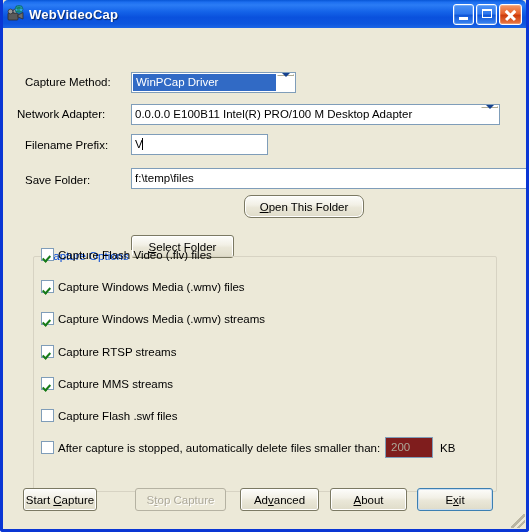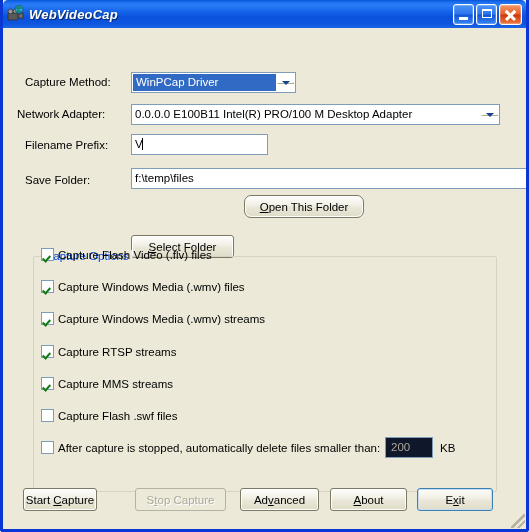--- a/index.html
+++ b/index.html
@@ -30,21 +30,20 @@
     height: 28px;
     background: linear-gradient(to bottom,
        #0856d6 0%, #1d6ff0 8%, #2b7cf5 18%,
        #1463e8 42%, #0a51dd 62%, #0d55de 85%, #1c66e6 100%);
     border-top-left-radius: 5px;
     border-top-right-radius: 5px;
     display: flex;
     align-items: center;
     padding: 0 2px 0 4px;
     box-sizing: border-box;
-    font-style: italic;
   }
   .title-icon {
     width: 18px;
     height: 18px;
     margin-right: 4px;
     flex: 0 0 auto;
     position: relative;
   }
   .title-text {
     color: #ffffff;
@@ -115,21 +114,21 @@
   }
 
   
   .combo {
     position: absolute;
     height: 21px;
     box-sizing: border-box;
     border: 1px solid #7f9db9;
     background: #ffffff;
     display: flex;
-    align-items: center;
+    align-items: flex-start;
   }
   .combo .ctext {
     flex: 1 1 auto;
     font-size: 11.5px;
     line-height: 19px;
     padding-left: 3px;
     white-space: nowrap;
     overflow: hidden;
     color: #000000;
   }
@@ -167,21 +166,21 @@
     border: 1px solid #7f9db9;
     background: #ffffff;
     font-size: 11.5px;
     line-height: 19px;
     padding-left: 3px;
     color: #000000;
     white-space: nowrap;
     overflow: hidden;
   }
   .tinput.disabled {
-    background: #0f172a;
+    background: #7f1d1d;
     color: #aca899;
     text-align: left;
     padding-left: 5px;
   }
   .caret {
     display: inline-block;
     width: 1px;
     height: 12px;
     background: #000;
     vertical-align: -2px;

